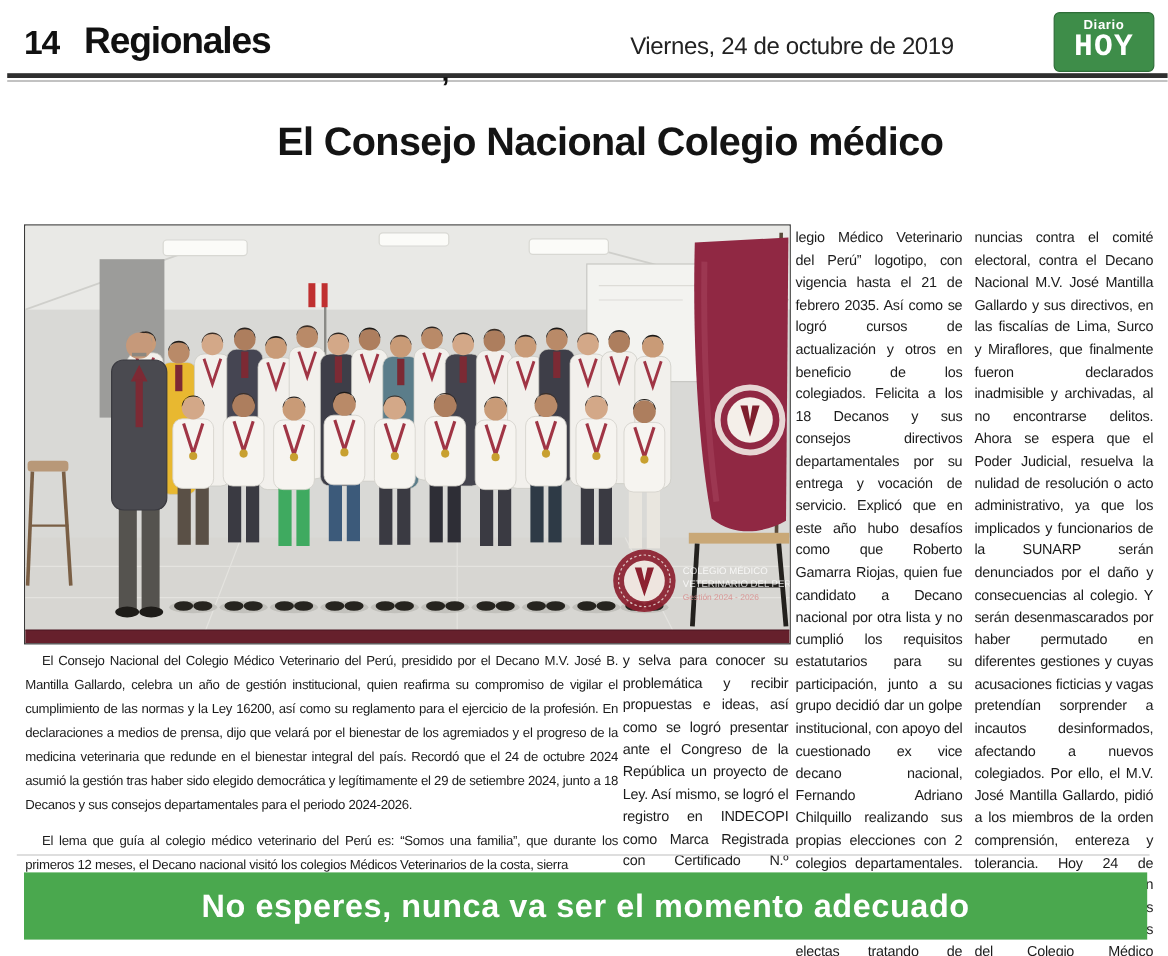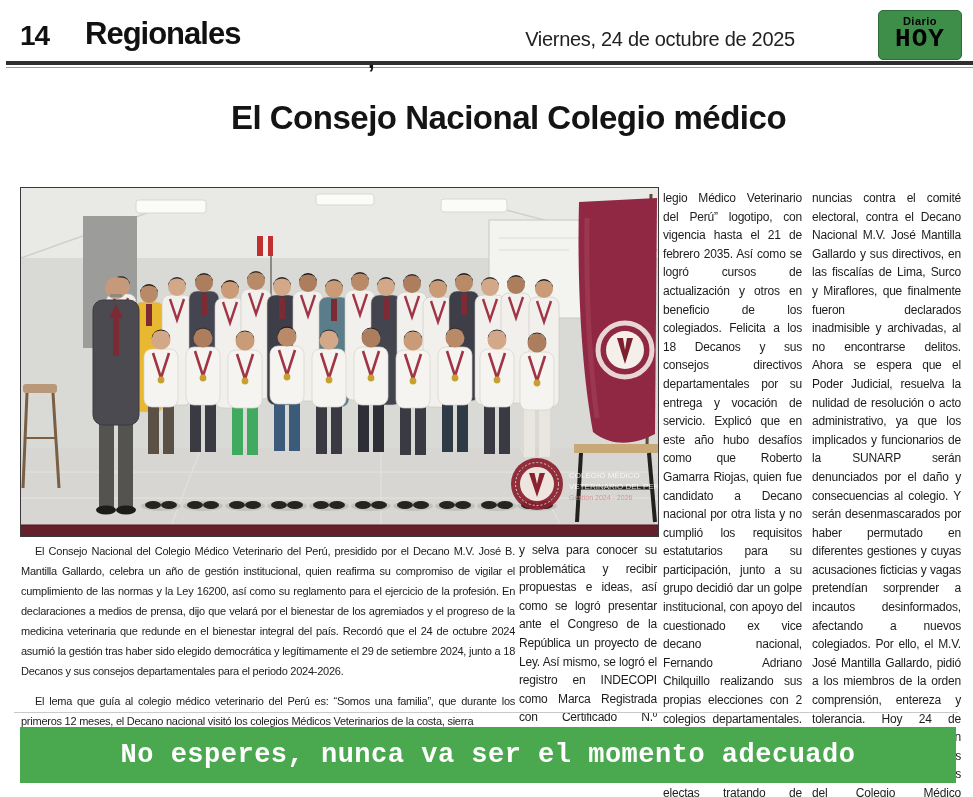--- a/index.html
+++ b/index.html
@@ -1,23 +1,23 @@
 <!DOCTYPE html>
 <html><head>
 <meta charset="utf-8">
 <style>
   html,body{margin:0;padding:0;background:#ffffff;}
   body{font-family:"Liberation Sans",sans-serif;color:#1c1c1c;}
   .page{position:relative;width:973px;height:797px;background:#ffffff;overflow:hidden;padding-left:44px;}
 
   
   .hdr-num{position:absolute;left:20px;top:20px;font-size:28px;font-weight:bold;letter-spacing:-1px;color:#111;}
-  .hdr-section{position:absolute;left:70px;top:16px;font-size:31px;font-weight:bold;letter-spacing:-1px;color:#111;margin-left:15px;}
+  .hdr-section{position:absolute;left:70px;top:16px;font-size:31px;font-weight:bold;letter-spacing:-1px;color:#111;}
   .hdr-date{position:absolute;left:500px;top:28px;width:320px;text-align:center;font-size:20px;color:#222;letter-spacing:-0.3px;}
-  .logo{position:absolute;left:878px;top:10px;width:84px;height:50px;background:#3e8d49;border:1px solid #2e6d38;border-radius:5px;text-align:center;color:#000000;box-sizing:border-box;}
+  .logo{position:absolute;left:878px;top:10px;width:84px;height:50px;background:#3e8d49;border:1px solid #2e6d38;border-radius:5px;text-align:center;color:#ffffff;box-sizing:border-box;}
   .logo .l1{font-size:11px;font-weight:bold;margin-top:4px;letter-spacing:0.5px;}
   .logo .l2{font-family:Liberation Mono, monospace;font-size:26px;font-weight:bold;line-height:24px;letter-spacing:1px;}
   .hdr-rule{position:absolute;left:6px;right:6px;top:61px;height:2px;border-top:4px solid #2f2f2f;border-bottom:1px solid #9a9a9a;}
   .stray-mark{position:absolute;left:368px;top:60px;font-size:24px;font-weight:bold;color:#111;}
 
   
   .headline{position:absolute;left:0;top:98px;width:100%;text-align:center;font-weight:bold;color:#141414;font-size:33px;line-height:39px;letter-spacing:-0.5px;}
 
   
   .photo{position:absolute;left:20px;top:187px;width:637px;height:348px;border:1px solid #3a3a3a;background:#dcdcda;text-align:right;}
@@ -28,30 +28,30 @@
   .lead p{margin:0;text-indent:14px;}
   .lead p + p{margin-top:10px;}
   .news-col{position:absolute;font-size:12px;line-height:18.6px;text-align:justify;letter-spacing:-0.2px;}
   .col-mid{left:519px;top:541px;width:138px;}
   .col-r1{left:663px;top:189px;width:139px;}
   .col-r2{left:812px;top:189px;width:149px;}
 
   
   .foot-sep{position:absolute;left:14px;top:712px;width:944px;border-top:1px solid #c9c9c9;}
   .banner{position:absolute;left:20px;top:727px;width:936px;height:56px;background:#4aa84e;display:flex;align-items:center;justify-content:center;}
-  .banner span{font-family:Liberation Mono, monospace;font-weight:bold;font-size:27px;color:#ffffff;letter-spacing:0.5px;}
+  .banner span{font-family:Liberation Sans, sans-serif;font-weight:bold;font-size:27px;color:#ffffff;letter-spacing:0.5px;}
 </style>
 </head>
 <body>
 
 <div class="page">
 
   <div class="hdr-num">14</div>
   <div class="hdr-section">Regionales</div>
-  <div class="hdr-date">Viernes, 24 de octubre de 2025</div>
+  <div class="hdr-date">Viernes, 24 de octubre de 2019</div>
   <div class="logo">
     <div class="l1">Diario</div>
     <div class="l2">HOY</div>
   </div>
   <div class="hdr-rule"></div>
   <div class="stray-mark">’</div>
 
   <div class="headline">
     <div>El Consejo Nacional Colegio médico</div>
   </div>

